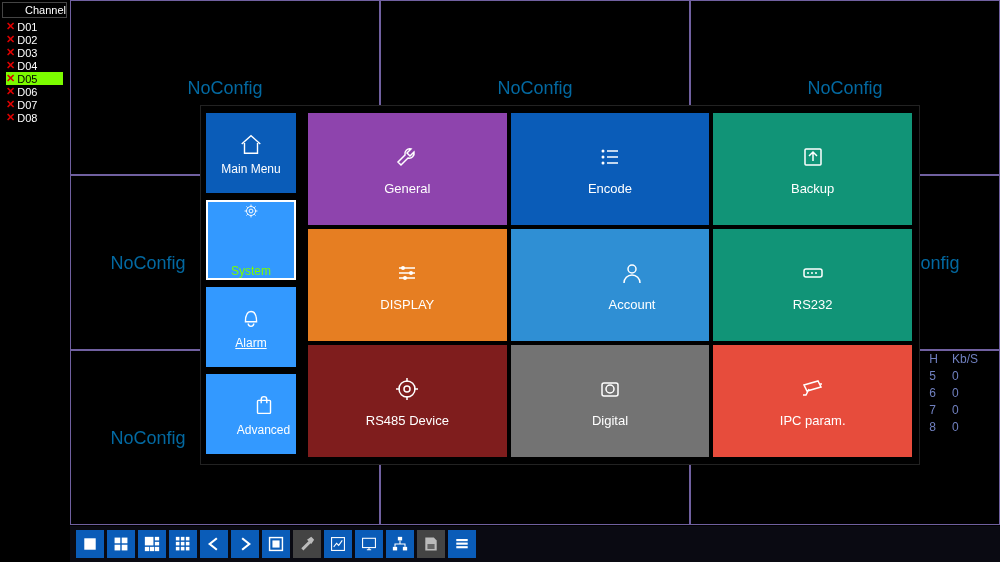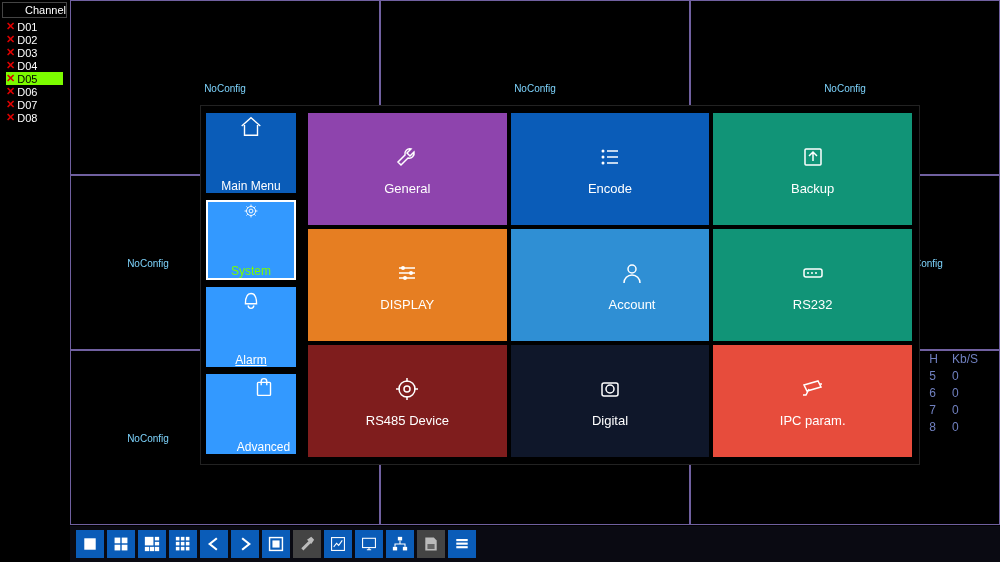--- a/index.html
+++ b/index.html
@@ -50,22 +50,22 @@
   right: 0; bottom: 36px;
 }
 .cell {
   position: absolute;
   border: 1px solid #7060a0;
 }
 .cell-label {
   position: absolute;
   top: 50%; left: 50%;
   transform: translate(-50%, -50%);
-  color: #7dd3fc;
-  font-size: 10px;
+  color: #0369a1;
+  font-size: 18px;
 }
 .stats {
   position: absolute;
   right: 8px;
   top: 350px;
   color: #7080c0;
   font-size: 12px;
   line-height: 15px;
 }
 .stats table td { padding: 0 12px 0 0; }
@@ -100,21 +100,21 @@
   display: flex;
   flex-direction: column;
   gap: 7px;
   padding: 7px 5px;
 }
 .menu-side-item {
   height: 80px;
   display: flex;
   flex-direction: column;
   align-items: center;
-  justify-content: space-between;
+  justify-content: center;
   gap: 5px;
   color: #fff;
   font-size: 12px;
   cursor: pointer;
 }
 .menu-side-item.active {
   border: 2px solid #fff;
 }
 .menu-grid {
   flex: 1;
@@ -300,21 +300,21 @@
           <use href="#i-port"></use>
         </svg>
         <span>RS232</span>
       </div>
       <div class="tile" style="background: #7f1d1d;">
         <svg viewBox="0 0 28 28">
           <use href="#i-target"></use>
         </svg>
         <span>RS485 Device</span>
       </div>
-      <div class="tile" style="background: #0f172a;">
+      <div class="tile" style="background: #737373;">
         <svg viewBox="0 0 28 28">
           <use href="#i-camera"></use>
         </svg>
         <span>Digital</span>
       </div>
       <div class="tile" style="background: rgb(231, 76, 60);">
         <svg viewBox="0 0 28 28">
           <use href="#i-cctv"></use>
         </svg>
         <span>IPC param.</span>

